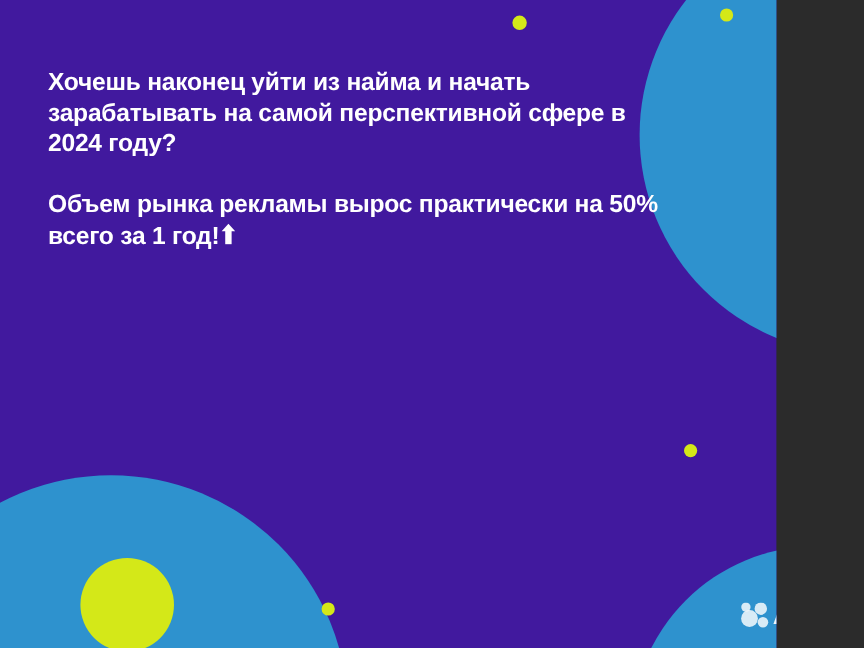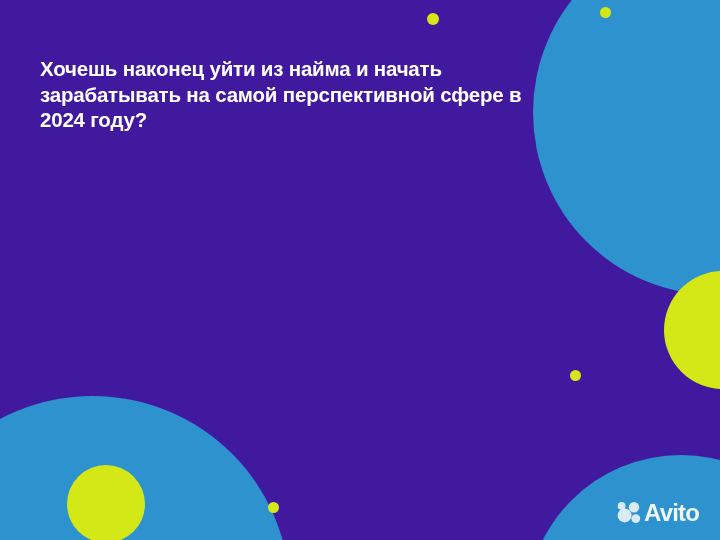--- a/index.html
+++ b/index.html
@@ -2,21 +2,21 @@
 <html><head>
 <meta charset="utf-8">
 <style>
   html, body {
     margin: 0;
     padding: 0;
     background: #2b2b2b;
   }
   #canvas {
     position: relative;
-    width: 720px;
+    width: 647px;
     height: 540px;
     overflow: hidden;
     background: #41199e;
     font-family: "Liberation Sans", "DejaVu Sans", sans-serif;
   }
 
   
   .shape {
     position: absolute;
     border-radius: 50%;
@@ -138,20 +138,23 @@
 
   <div class="dot dot-1"></div>
   <div class="dot dot-2"></div>
   <div class="dot dot-3"></div>
   <div class="dot dot-4"></div>
 
   <div id="copy">
 
     <p class="para">Хочешь наконец уйти из найма и начать зарабатывать на самой перспективной сфере в 2024 году?</p>
 
+    <p class="para"><span>Объем рынка рекламы вырос практически на 50% всего за 1 год!</span><span class="arrow-up"><svg viewBox="0 0 16 23" width="100%" height="100%" aria-hidden="true">
+            <path d="M8 0.5 L15.2 8.6 H11.4 V22.5 H4.6 V8.6 H0.8 Z" fill="#ffffff"></path>
+          </svg></span></p>
 
 
   </div>
 
   <div id="avito-logo">
     <span>
       <svg id="avito-mark" width="24" height="22" viewBox="0 0 24 22" aria-hidden="true">
         <circle cx="7.6" cy="13.4" r="7.0" fill="#ffffff" opacity="0.88"></circle>
         <circle cx="17.0" cy="5.2" r="5.2" fill="#ffffff" opacity="0.88"></circle>
         <circle cx="4.6" cy="3.9" r="3.9" fill="#ffffff" opacity="0.88"></circle>

